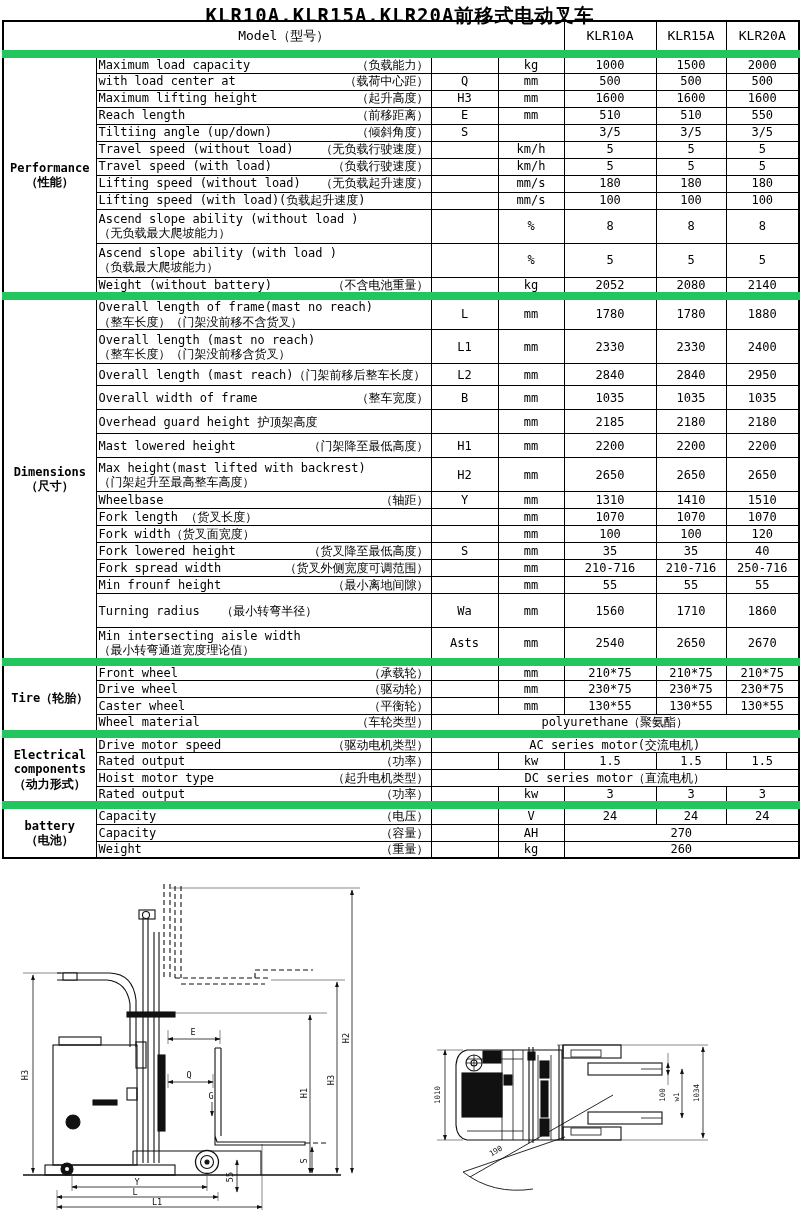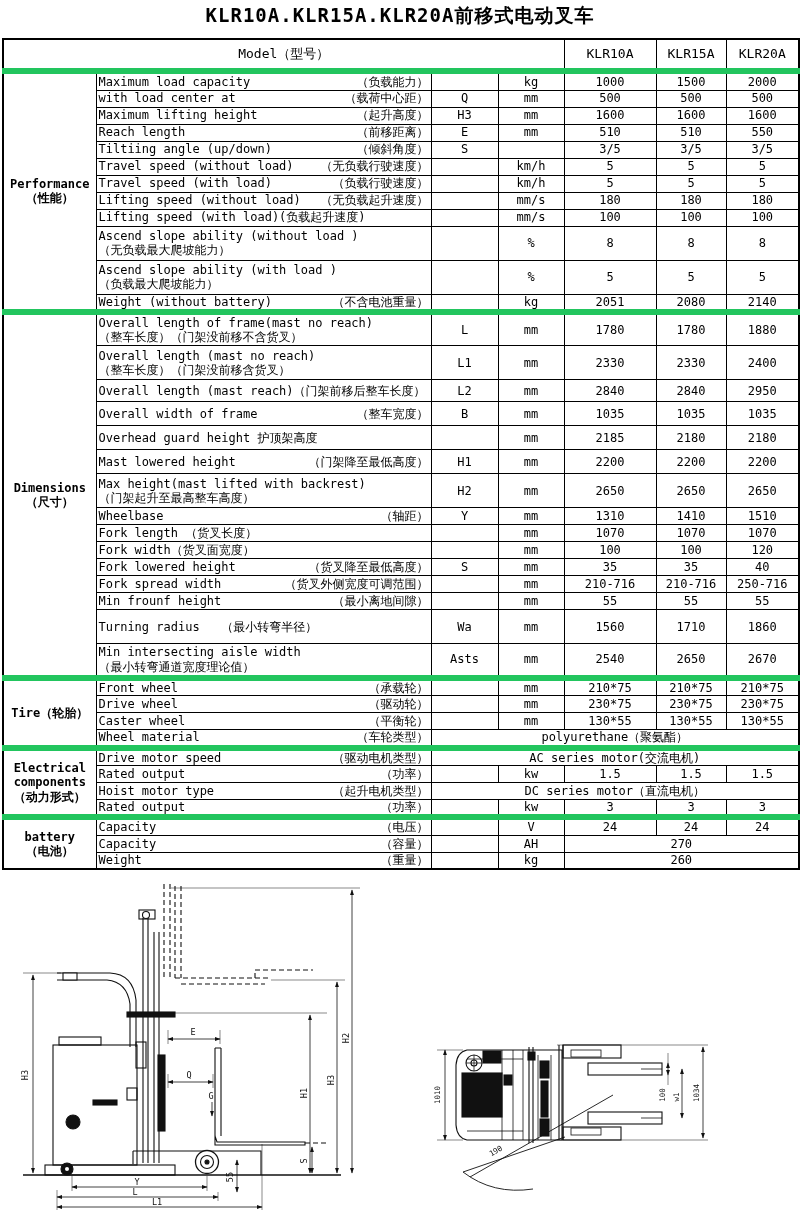--- a/index.html
+++ b/index.html
@@ -1,24 +1,24 @@
 <!DOCTYPE html>
 <html><head>
 <meta charset="utf-8">
 <style>
   html,body{margin:0;padding:0;background:#fff;}
   .page{position:relative;width:800px;height:1212px;background:#fff;color:#000;
         font-family:"DejaVu Sans Mono", monospace;}
   .title{position:absolute;top:3px;left:0;width:100%;text-align:center;
          font-size:19px;font-weight:bold;letter-spacing:1px;white-space:nowrap;}
   table.spec{border-collapse:collapse;table-layout:fixed;width:796px;
-             position:absolute;left:2px;top:38px;border:2px solid #000;}
+             position:absolute;left:2px;top:20px;border:2px solid #000;}
   table.spec td{border:1px solid #000;font-size:12px;padding:0 2px;
                 vertical-align:middle;overflow:hidden;line-height:1.2;}
-  tr.sec-top td{border-top:6px solid #22c55e;}
+  tr.sec-top td{border-top:8px solid #22c55e;}
   td.seclab{font-weight:bold;text-align:center;font-size:12.5px;line-height:1.35;padding:0;}
   td.name{padding:0 3px;}
   td.name .split{display:flex;justify-content:space-between;align-items:center;}
   td.name .pre{white-space:pre;}
   td.sym,td.unit,td.val,td.mval{text-align:center;}
   td.val,td.mval{font-size:12.5px;}
   tr.hdr td{height:28px;text-align:center;font-size:13px;}
   tr.hdr td.modelcell{font-size:13px;}
   .figures{position:absolute;left:0;top:860px;width:800px;height:352px;}
   svg text{font-family:"DejaVu Sans Mono", monospace;fill:#111;}
@@ -187,21 +187,21 @@
         </tr>
         <tr style="height: 17px;">
           <td class="name">
             <div class="split">
               <span class="pre">Weight (without battery)</span>
               <span class="pre">（不含电池重量）</span>
             </div>
           </td>
           <td class="sym"></td>
           <td class="unit">kg</td>
-          <td class="val">2051</td>
+          <td class="val">2052</td>
           <td class="val">2080</td>
           <td class="val">2140</td>
         </tr>
         <tr class="sec-top" style="height: 34px;">
           <td class="seclab" rowspan="15">
             <div>Dimensions</div>
             <div>（尺寸）</div>
           </td>
           <td class="name">
             <div class="pre">Overall length of frame(mast no reach)</div>

